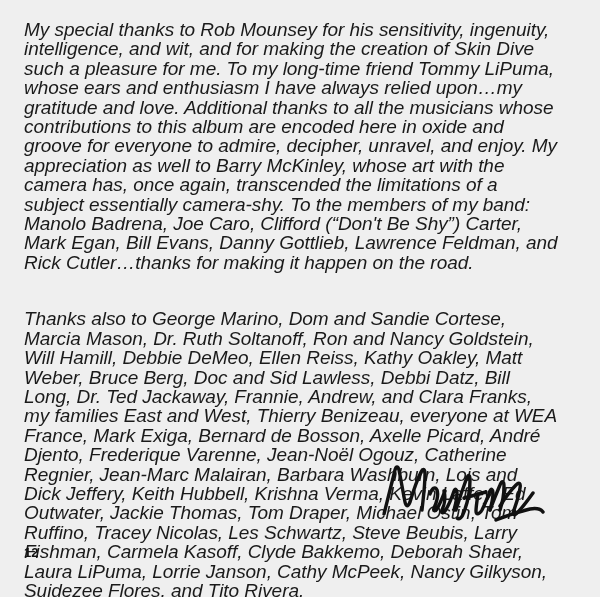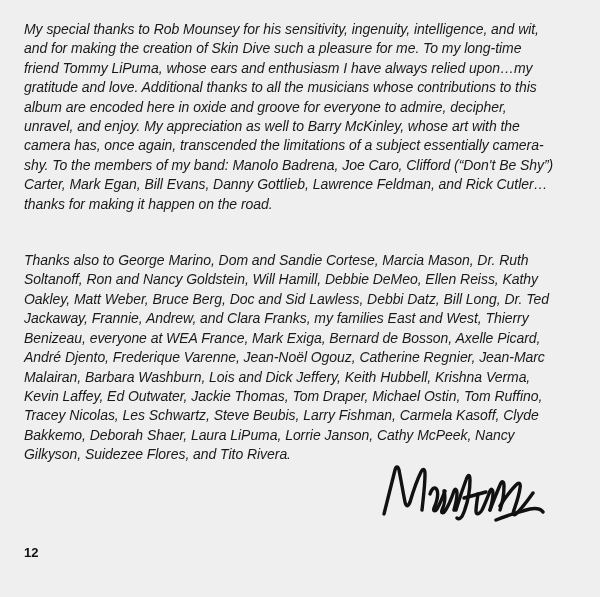--- a/index.html
+++ b/index.html
@@ -21,21 +21,21 @@
     box-sizing: border-box;
   }
   .content {
     position: absolute;
     left: 24px;
     top: 20px;
     width: 534px;
   }
   .para {
     font-style: italic;
-    font-size: 14px;
+    font-size: 19px;
     line-height: 19.4px;
     color: #1a1a1a;
     letter-spacing: -0.05px;
     text-align: left;
     margin: 0;
     white-space: pre-wrap;
   }
   .para + .para {
     margin-top: 37px;
   }

